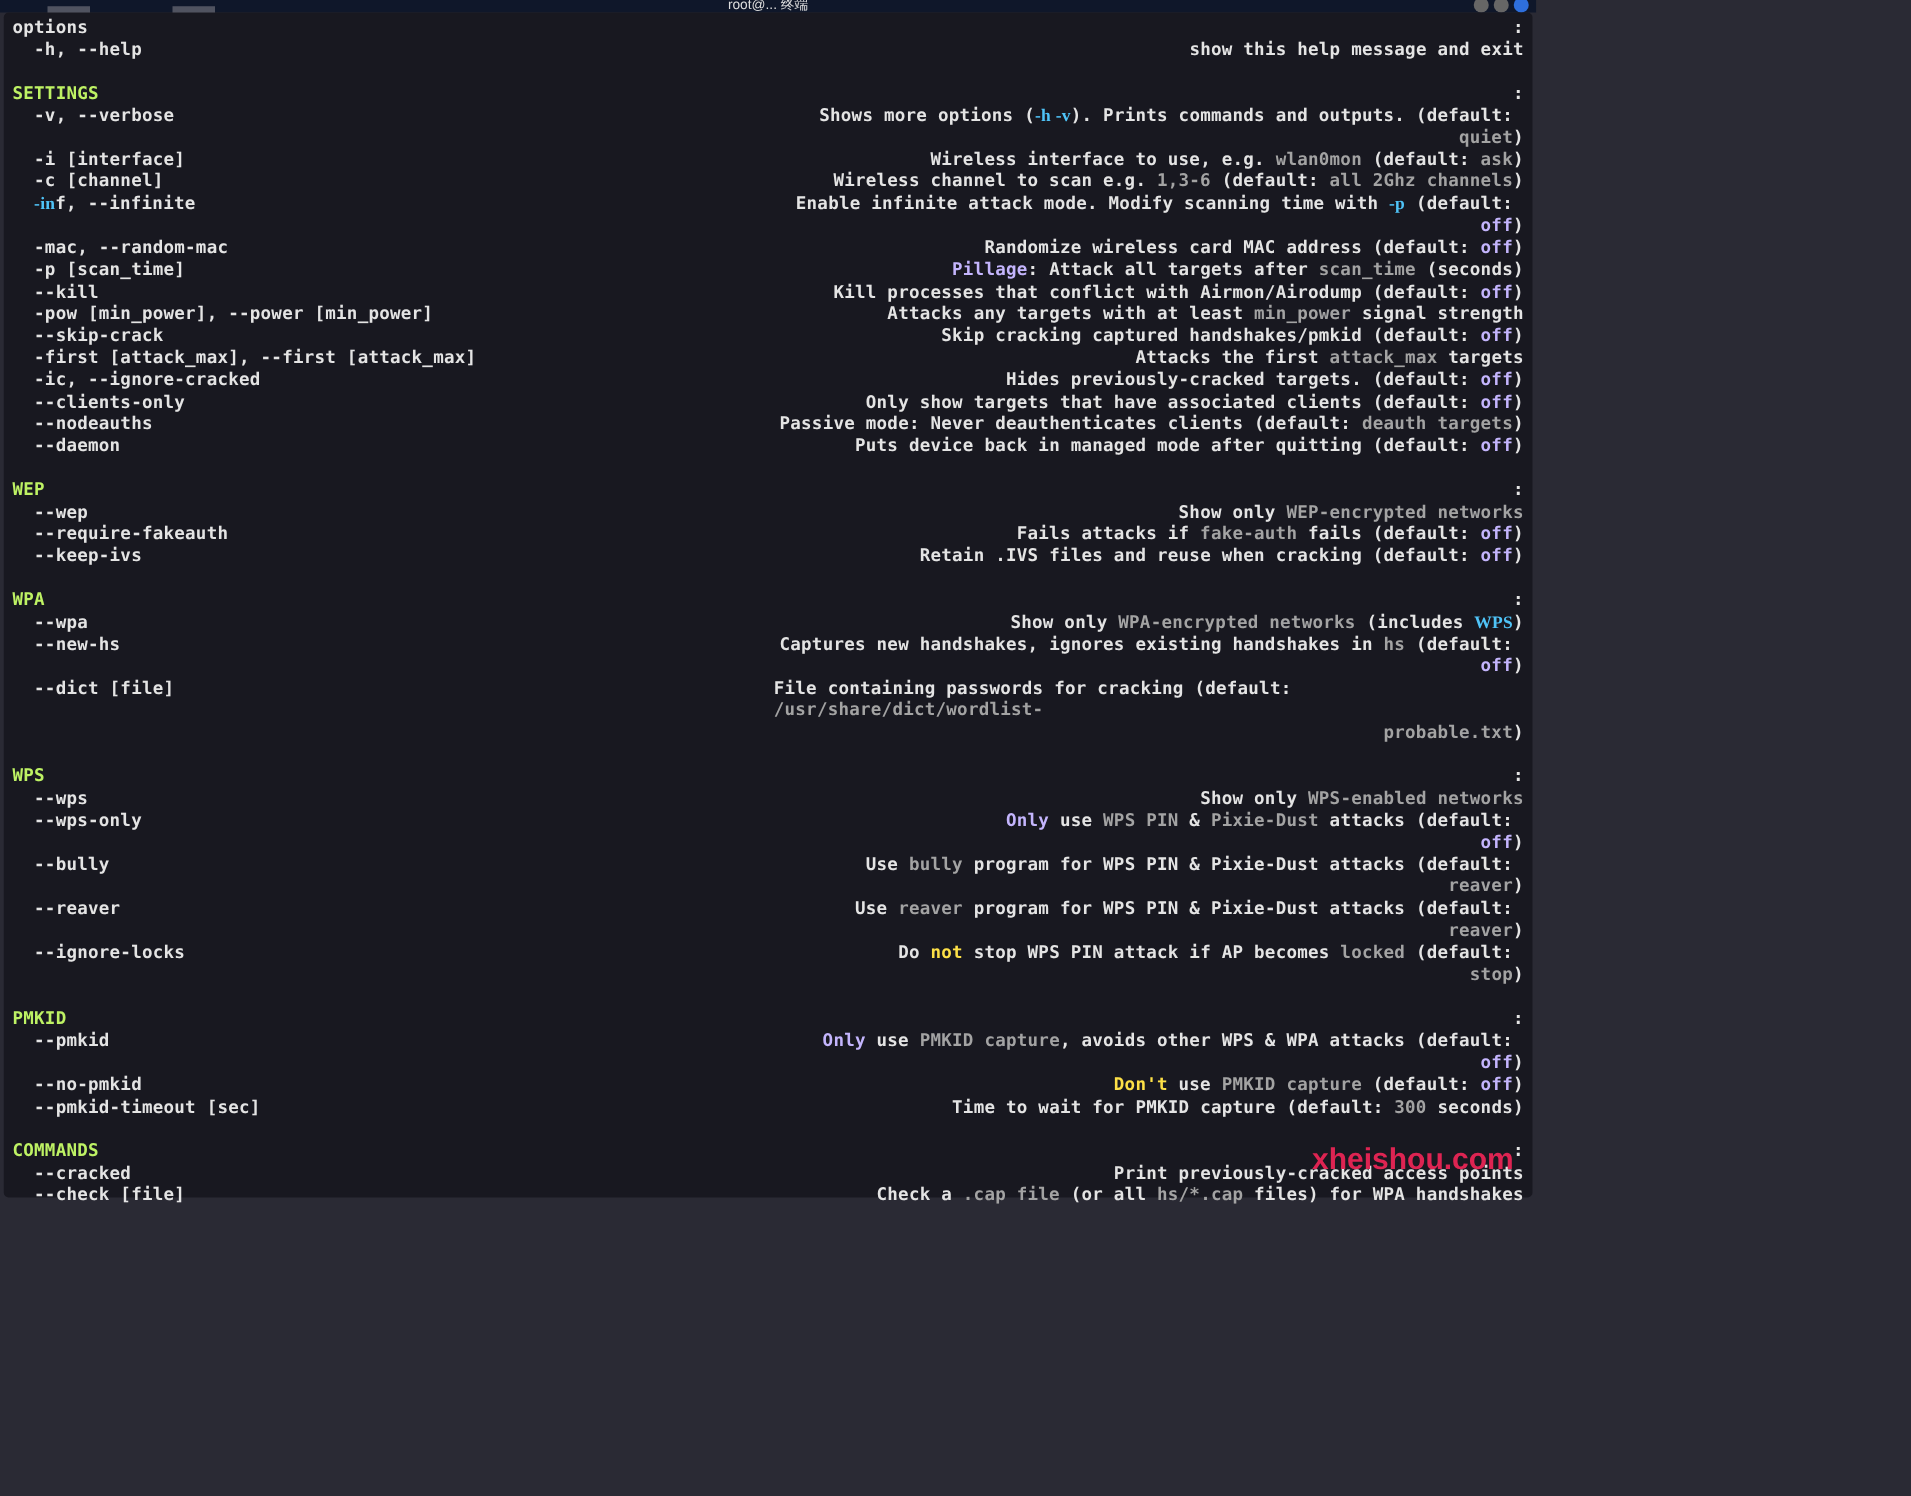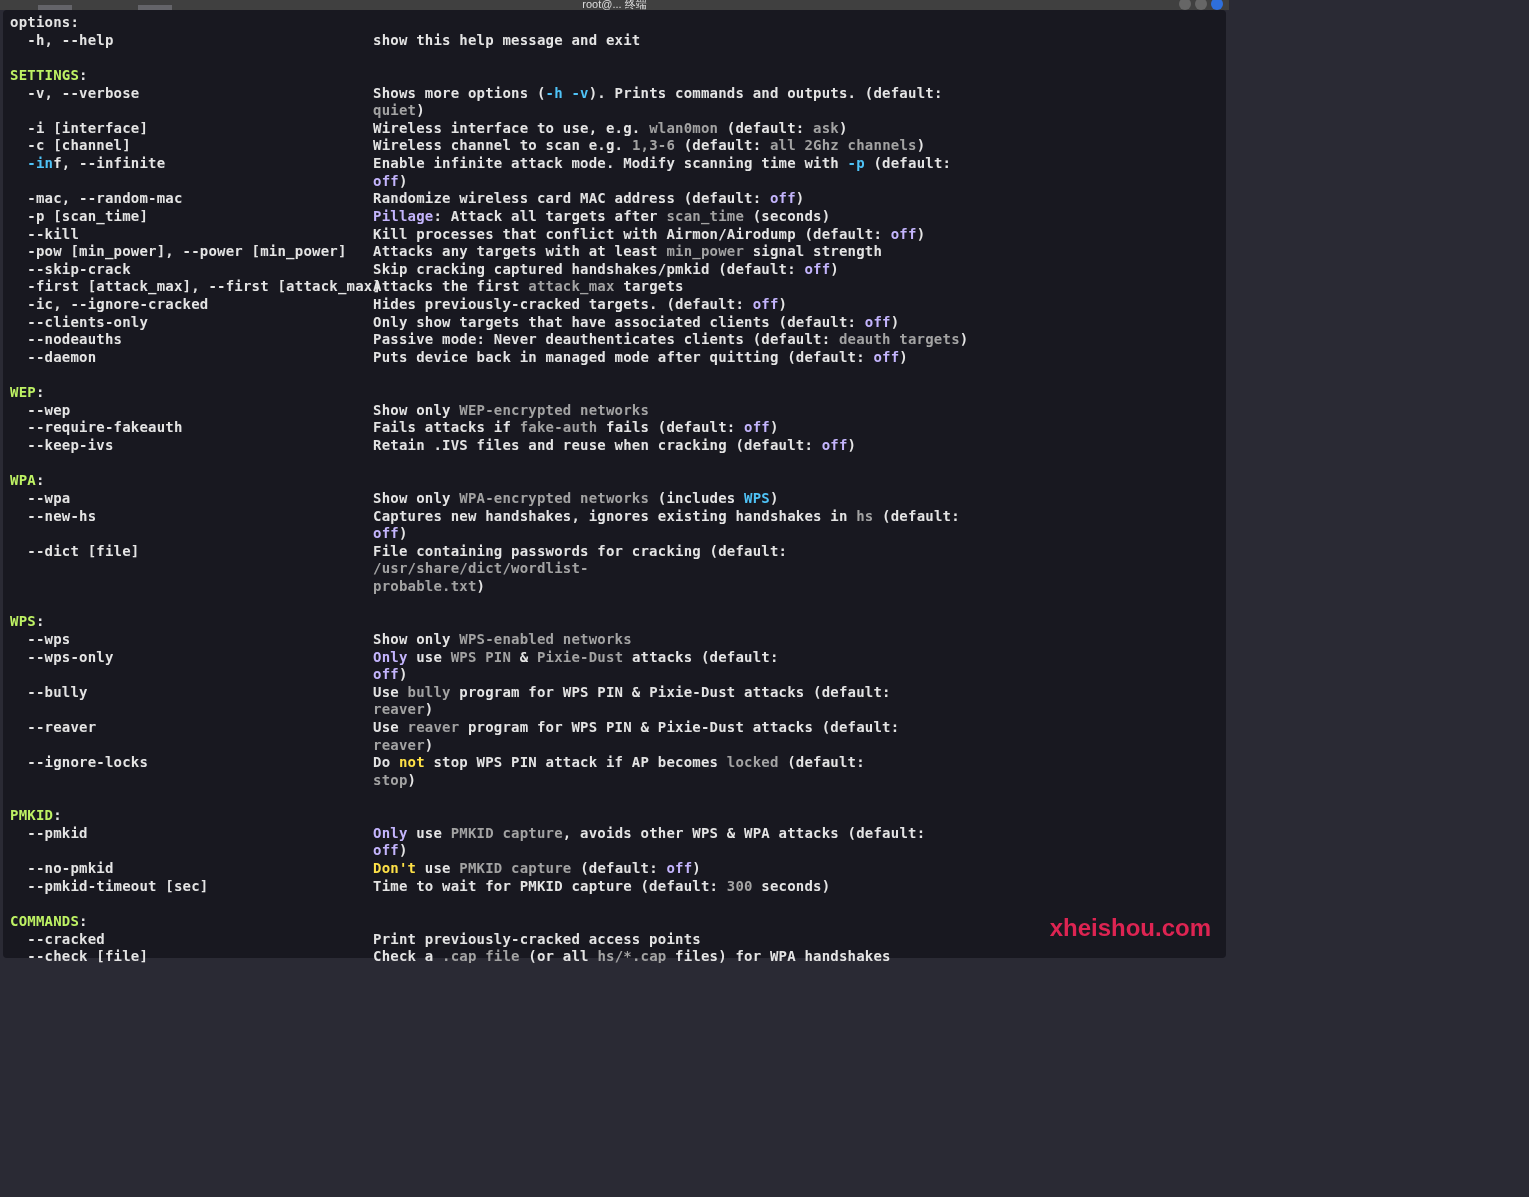--- a/index.html
+++ b/index.html
@@ -30,21 +30,21 @@
   .desktop-icons .di { width:70px; text-align:center; }
   .desktop-icons .di .file-shape {
     width: 34px; height: 42px;
     background: #7c7c85;
     margin: 0 auto 6px;
     position: relative;
   }
   .desktop-icons .di.purple .file-shape { background: #6b4c9a; }
   .menubar {
     height: 10px;
-    background: #404040;
+    background: #0f172a;
     display:flex;
     justify-content:center;
     align-items:center;
     color:#ddd;
     font-size:11px;
     font-family:sans-serif;
     font-weight:normal;
     position:relative;
   }
   .menubar .controls { position:absolute; right:6px; top:-2px; display:flex; gap:4px;}
@@ -57,33 +57,33 @@
     border-radius: 4px;
     z-index: 2;
   }
   .terminal {
     position: absolute;
     top: 14px; left: 10px; right: 10px; bottom: 8px;
     z-index: 3;
     white-space: pre;
     letter-spacing: 0.2px;
   }
-  .line { display:flex; }
+  .line { display:flex;justify-content:space-between; }
   .flag-col {
     display:inline-block;
     width: 363px;
     white-space: pre;
     flex-shrink:0;
   }
   .desc-col {
     white-space: pre-wrap;
     max-width: 600px;
   }
   .h { color: #bef264; font-weight:700; }
-  .cyan { color: #4fc3f7; }
+  .cyan { color: #4fc3f7; font-family: Liberation Serif, serif; }
   .teal { color: #a3a3a3; }
   .orange { color: #c4b5fd; }
   .red { color: #fde047; }
   .wm-center {
     position: absolute;
     top: 412px; left: 50%; transform: translateX(-50%);
     z-index: 2;
     text-align:center;
     pointer-events:none;
     opacity:0.13;

